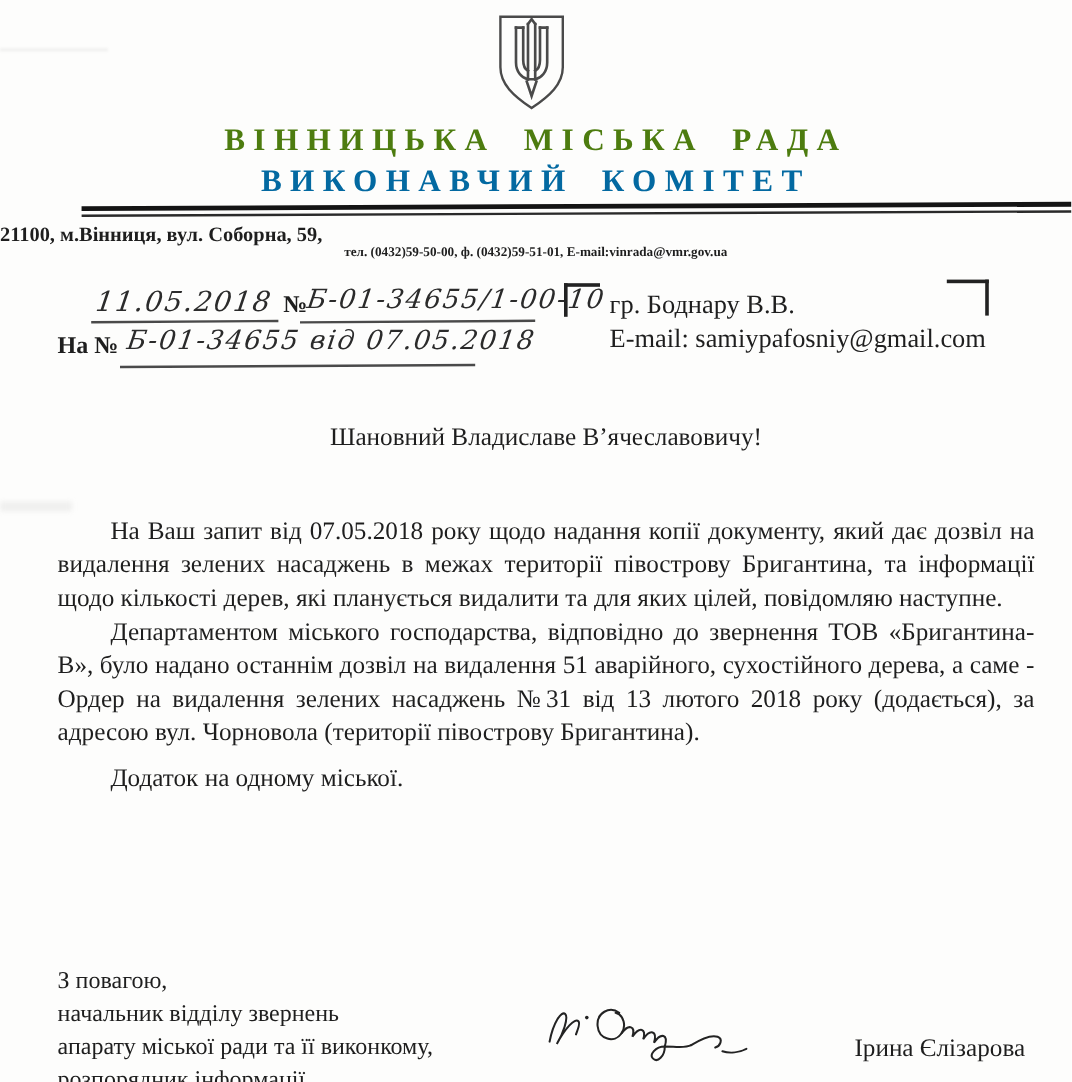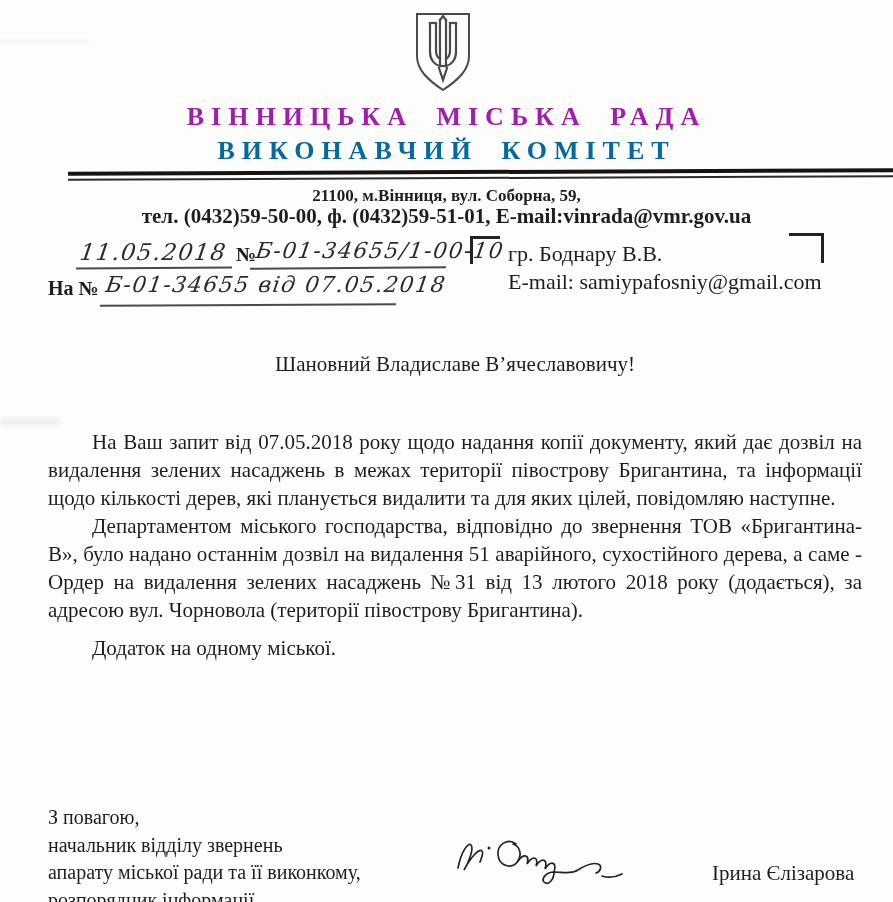--- a/index.html
+++ b/index.html
@@ -18,46 +18,46 @@
     position: absolute;
     left: 410px; top: 10px;
     width: 66px; height: 84px;
   }
   .org-name {
     position: absolute;
     left: 0; top: 102px; width: 893px;
     text-align: center;
     font-size: 26px; font-weight: bold;
     letter-spacing: 7px; word-spacing: 10px;
-    color: #a21caf;
+    color: #4d7c0f;
   }
   .org-unit {
     position: absolute;
     left: 0; top: 136px; width: 893px;
     text-align: center;
     font-size: 26px; font-weight: bold;
     letter-spacing: 7px; word-spacing: 10px;
     color: #0369a1;
   }
   .rule-wrap {
     position: absolute;
     left: 68px; top: 170px; width: 825px; height: 12px;
     transform: rotate(-0.25deg);
   }
   .rule-thick { width: 100%; height: 4px; background: #141414; }
   .rule-thin  { width: 100%; height: 2px; background: #2a2a2a; margin-top: 3px; }
   .addr1 {
     position: absolute;
     left: 0; top: 186px; width: 893px;
-    text-align: center; font-size: 17px; font-weight: bold;
+    text-align: left; font-size: 17px; font-weight: bold;
   }
   .addr2 {
     position: absolute;
     left: 0; top: 204px; width: 893px;
-    text-align: center; font-size: 21px; font-weight: bold;
+    text-align: center; font-size: 11px; font-weight: bold;
   }
   
   .hand {
     font-family: "DejaVu Serif", serif;
     font-style: italic;
     letter-spacing: 1.5px;
     color: #2b2b2b;
     transform: skewX(-8deg);
     white-space: nowrap;
   }

